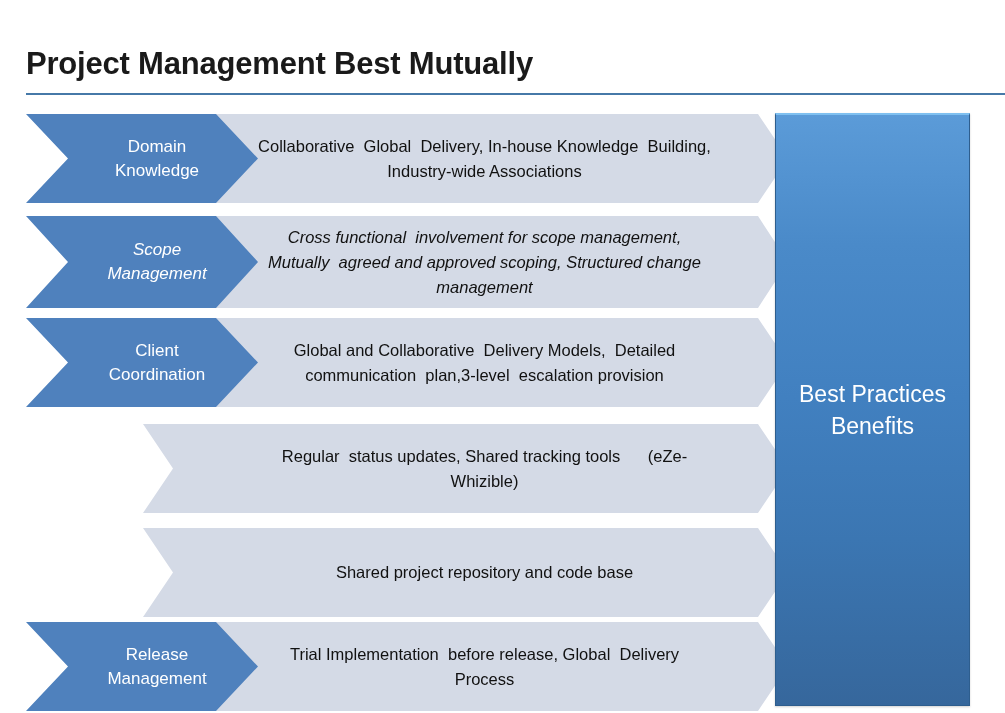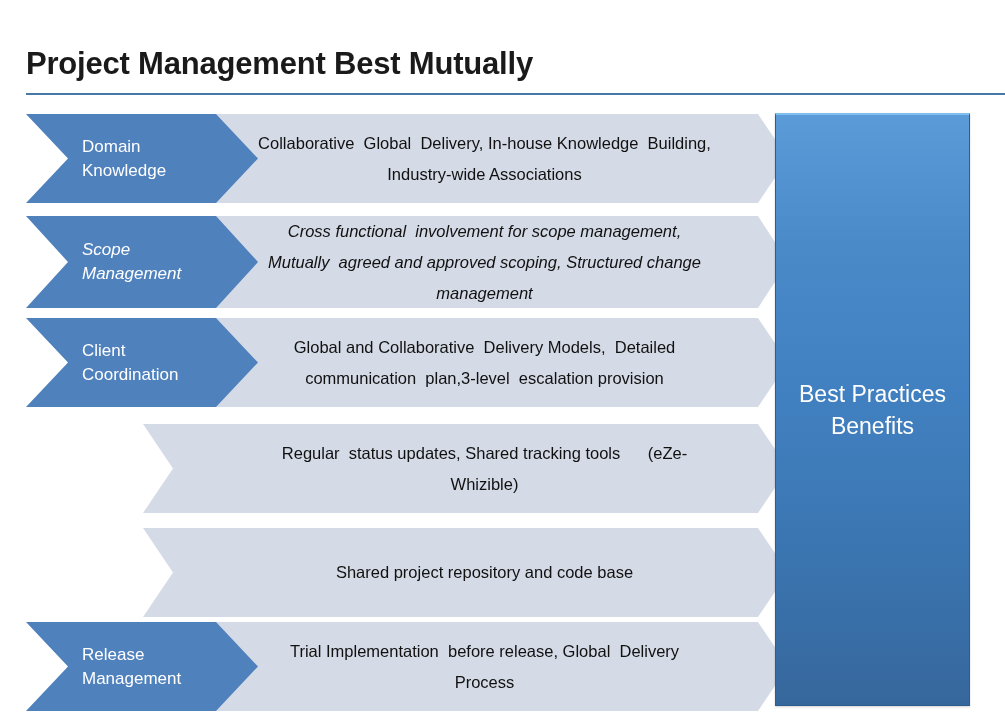--- a/index.html
+++ b/index.html
@@ -71,21 +71,21 @@
     clip-path: polygon(0 0, calc(100% - 30px) 0, 100% 50%, calc(100% - 30px) 100%, 0 100%, 30px 50%);
     display: flex;
     align-items: center;
     justify-content: center;
   }
   .row-desc-text {
     width: 510px;
     margin-left: 38px;
     text-align: center;
     font-size: 16.5px;
-    line-height: 31px;
+    line-height: 25px;
     color: #111111;
     white-space: pre-wrap;
   }
 
   
   .row-label {
     position: absolute;
     left: 26px;
     top: 0;
     width: 232px;
@@ -93,21 +93,21 @@
     background: #4F81BD;
     -webkit-clip-path: polygon(0 0, calc(100% - 42px) 0, 100% 50%, calc(100% - 42px) 100%, 0 100%, 42px 50%);
     clip-path: polygon(0 0, calc(100% - 42px) 0, 100% 50%, calc(100% - 42px) 100%, 0 100%, 42px 50%);
     display: flex;
     align-items: center;
     justify-content: center;
   }
   .row-label-text {
     width: 150px;
     margin-left: 30px;
-    text-align: left;
+    text-align: center;
     font-size: 17px;
     line-height: 24px;
     color: #ffffff;
     white-space: pre-wrap;
   }
 
   
   #benefits-panel {
     position: absolute;
     left: 775px;

